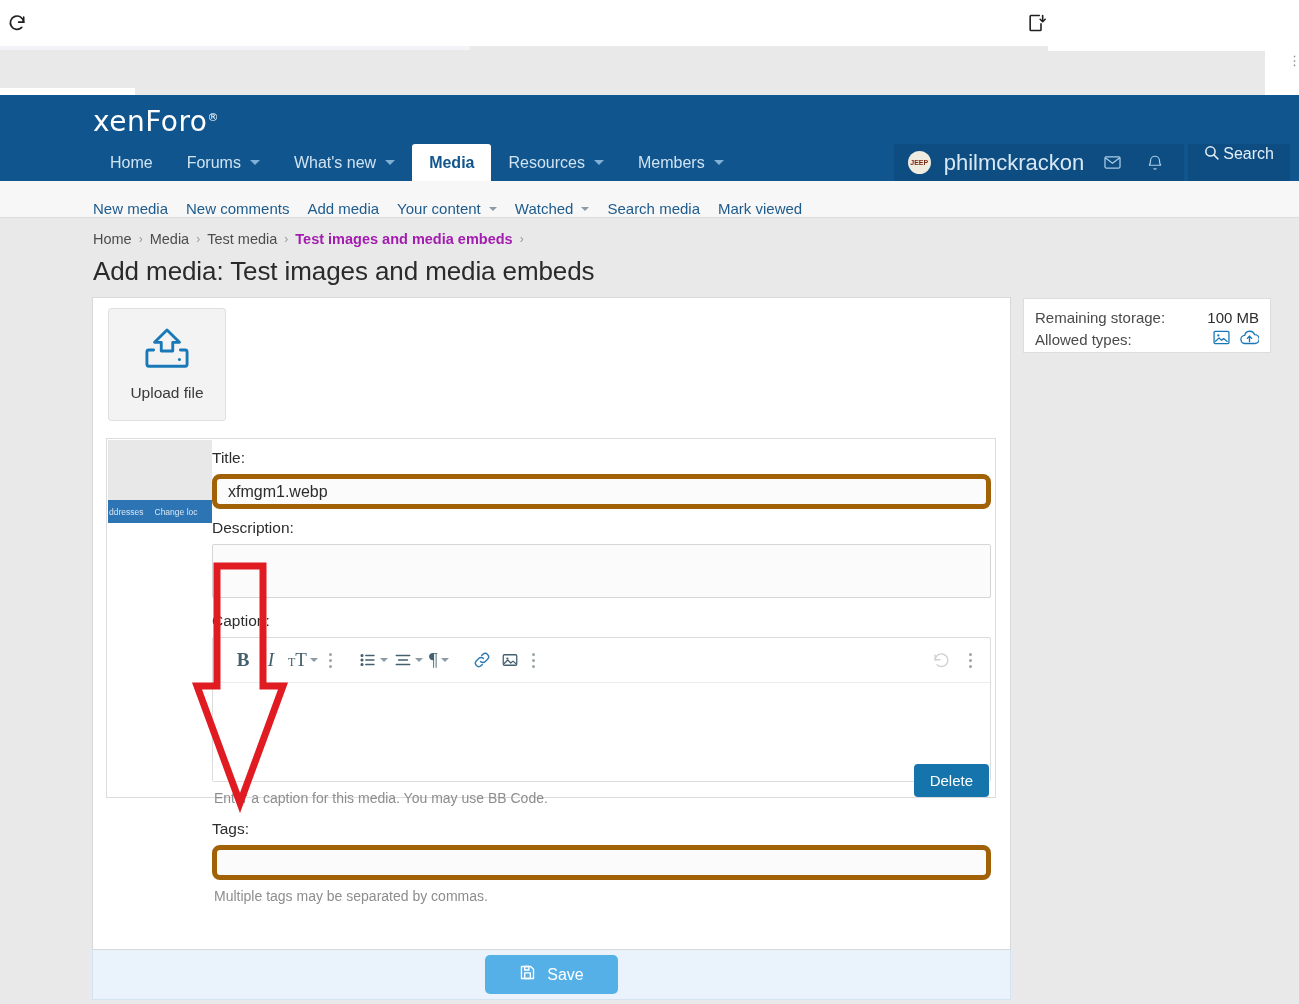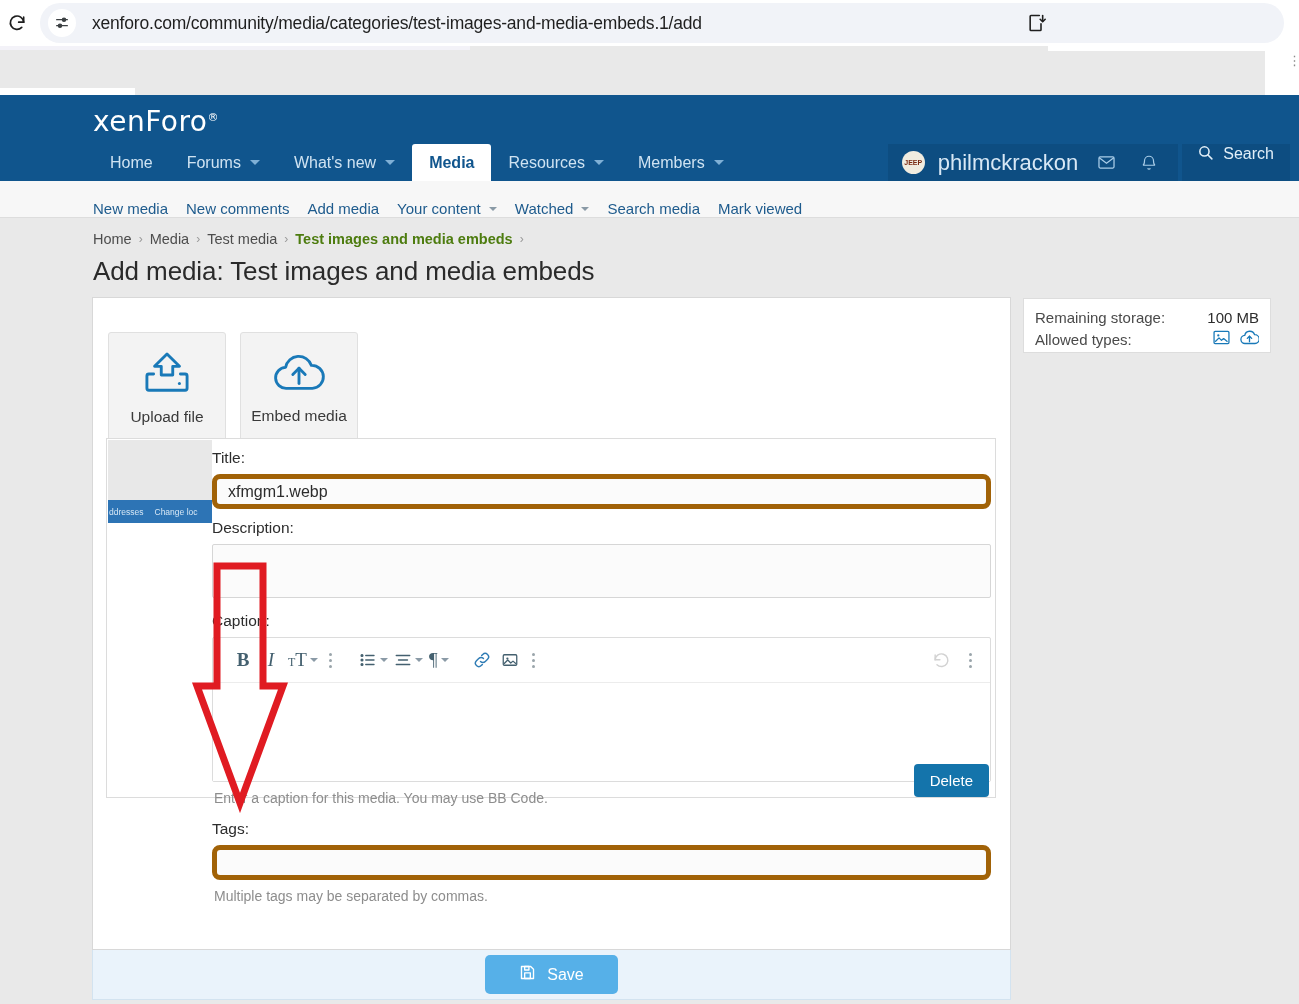--- a/index.html
+++ b/index.html
@@ -106,21 +106,21 @@
     background:#f0ece0; color:#7a2a12;
     font-size:7px; font-weight:bold; display:flex;
     align-items:center; justify-content:center; overflow:hidden;
   }
   .xf-username { font-size:22px; color:#d8e8f5; }
   .xf-icon-btn {
     color:#a9cde8; display:flex; align-items:center; justify-content:center;
     width:30px; height:37px;
   }
   .xf-search {
-    display:flex; align-items:center; gap:9px; padding:0 16px 17px 15px;
+    display:flex; align-items:center; gap:3px; padding:0 16px 17px 15px;
     height:37px; background:#0d4d81; margin-left:4px;
     font-size:16px; color:#e2eff8;
   }
 
   
   .xf-subnav {
     position:absolute; left:0; top:181px; width:1299px; height:37px;
     background:#f7f7f7; border-bottom:1px solid #dddddd;
     display:flex; align-items:flex-end; padding-left:84px;
   }
@@ -138,41 +138,41 @@
   .page-body {
     position:absolute; left:0; top:218px; width:1299px; height:786px;
     background:#e9e9e9;
   }
   .breadcrumb {
     position:absolute; left:93px; top:231px;
     font-size:14.5px; color:#6f6f6f; display:flex; align-items:center; gap:7px;
   }
   .breadcrumb a { color:#4d4d4d; text-decoration:none; }
   .breadcrumb .sep { color:#9a9a9a; font-size:12px; }
-  .breadcrumb .current { color:#4d7c0f; font-weight:bold; }
+  .breadcrumb .current { color:#a21caf; font-weight:bold; }
 
   .page-title {
     position:absolute; left:93px; top:256px;
     font-size:26px; color:#2a2a2a; font-weight:400; letter-spacing:-0.1px;
   }
 
   
   .main-card {
     position:absolute; left:92px; top:297px; width:919px; height:653px;
     background:#ffffff; border:1px solid #d8d8d8;
   }
   .upload-row {
     position:absolute; left:15px; top:10px;
     display:flex; gap:14px;
   }
   .upload-tile {
     width:118px; height:113px; background:#f3f3f3;
     border:1px solid #e0e0e0; border-radius:3px;
     display:flex; flex-direction:column; align-items:center;
-    justify-content:center; gap:8px;margin-top:24px;
+    justify-content:center; gap:8px;
   }
   .upload-tile .tile-label { font-size:15.5px; color:#3a3a3a; }
   .tile-icon { color:#1979b8; }
 
   
   .attach-block {
     position:absolute; left:13px; top:140px; width:890px; height:360px;
     background:#ffffff; border:1px solid #dcdcdc;
   }
   .attach-thumb {
@@ -264,31 +264,20 @@
 </style>
 </head>
 <body>
 
 <div class="browser-chrome">
   <div class="reload-icon">
     <svg width="20" height="20" viewBox="0 0 24 24" fill="none" stroke="#1f1f1f" stroke-width="2" stroke-linecap="round">
       <path d="M20 11a8 8 0 1 0-2.3 6.3"></path>
         <path d="M20 5v6h-6"></path>
     </svg>
-  </div>
-  <div class="url-bar">
-    <div class="site-info-icon">
-      <svg width="16" height="16" viewBox="0 0 24 24" fill="none" stroke="#3c4043" stroke-width="2" stroke-linecap="round">
-        <line x1="4" y1="7" x2="20" y2="7"></line>
-          <circle cx="15" cy="7" r="2.4" fill="#3c4043"></circle>
-        <line x1="4" y1="16" x2="20" y2="16"></line>
-          <circle cx="9" cy="16" r="2.4" fill="#3c4043"></circle>
-      </svg>
-    </div>
-    <div class="url-text">xenforo.com/community/media/categories/test-images-and-media-embeds.1/add</div>
   </div>
   <div class="install-icon">
     <svg width="20" height="20" viewBox="0 0 24 24" fill="none" stroke="#1f1f1f" stroke-width="1.9" stroke-linecap="round" stroke-linejoin="round">
       <path d="M16 3H6a1 1 0 0 0-1 1v16a1 1 0 0 0 1 1h11a1 1 0 0 0 1-1v-7"></path>
       <path d="M20 3v7"></path>
         <path d="M17 7.5l3 3 3-3"></path>
     </svg>
   </div>
 </div>
 <div class="chrome-strip"></div>
@@ -403,30 +392,20 @@
   <div class="upload-row">
     <div class="upload-tile">
       <span class="tile-icon">
         <svg width="50" height="44" viewBox="0 0 52 46" fill="none" stroke="#1979b8" stroke-width="3" stroke-linejoin="round" stroke-linecap="round">
           <path d="M26 2 L39 15 H32 V24 H20 V15 H13 Z"></path>
           <path d="M12 23 H7 a2 2 0 0 0 -2 2 V38 a2 2 0 0 0 2 2 H45 a2 2 0 0 0 2 -2 V25 a2 2 0 0 0 -2 -2 H40"></path>
           <circle cx="39" cy="33" r="1.6" fill="#1979b8" stroke="none"></circle>
         </svg>
       </span>
       <span class="tile-label">Upload file</span>
-    </div>
-    <div class="upload-tile">
-      <span class="tile-icon">
-        <svg width="52" height="42" viewBox="0 0 54 44" fill="none" stroke="#1979b8" stroke-width="3" stroke-linejoin="round" stroke-linecap="round">
-          <path d="M14 37 a11 11 0 0 1 -1 -22 a14 14 0 0 1 27 -2 a10 10 0 0 1 1 24 Z"></path>
-          <path d="M27 32 V16"></path>
-            <path d="M20.5 22.5 L27 16 L33.5 22.5"></path>
-        </svg>
-      </span>
-      <span class="tile-label">Embed media</span>
     </div>
   </div>
 
   <div class="attach-block">
 
     <div class="attach-thumb">
       <div class="thumb-top"></div>
       <div class="thumb-bar">
         <span>ddresses</span>
         <span>Change loc</span>

